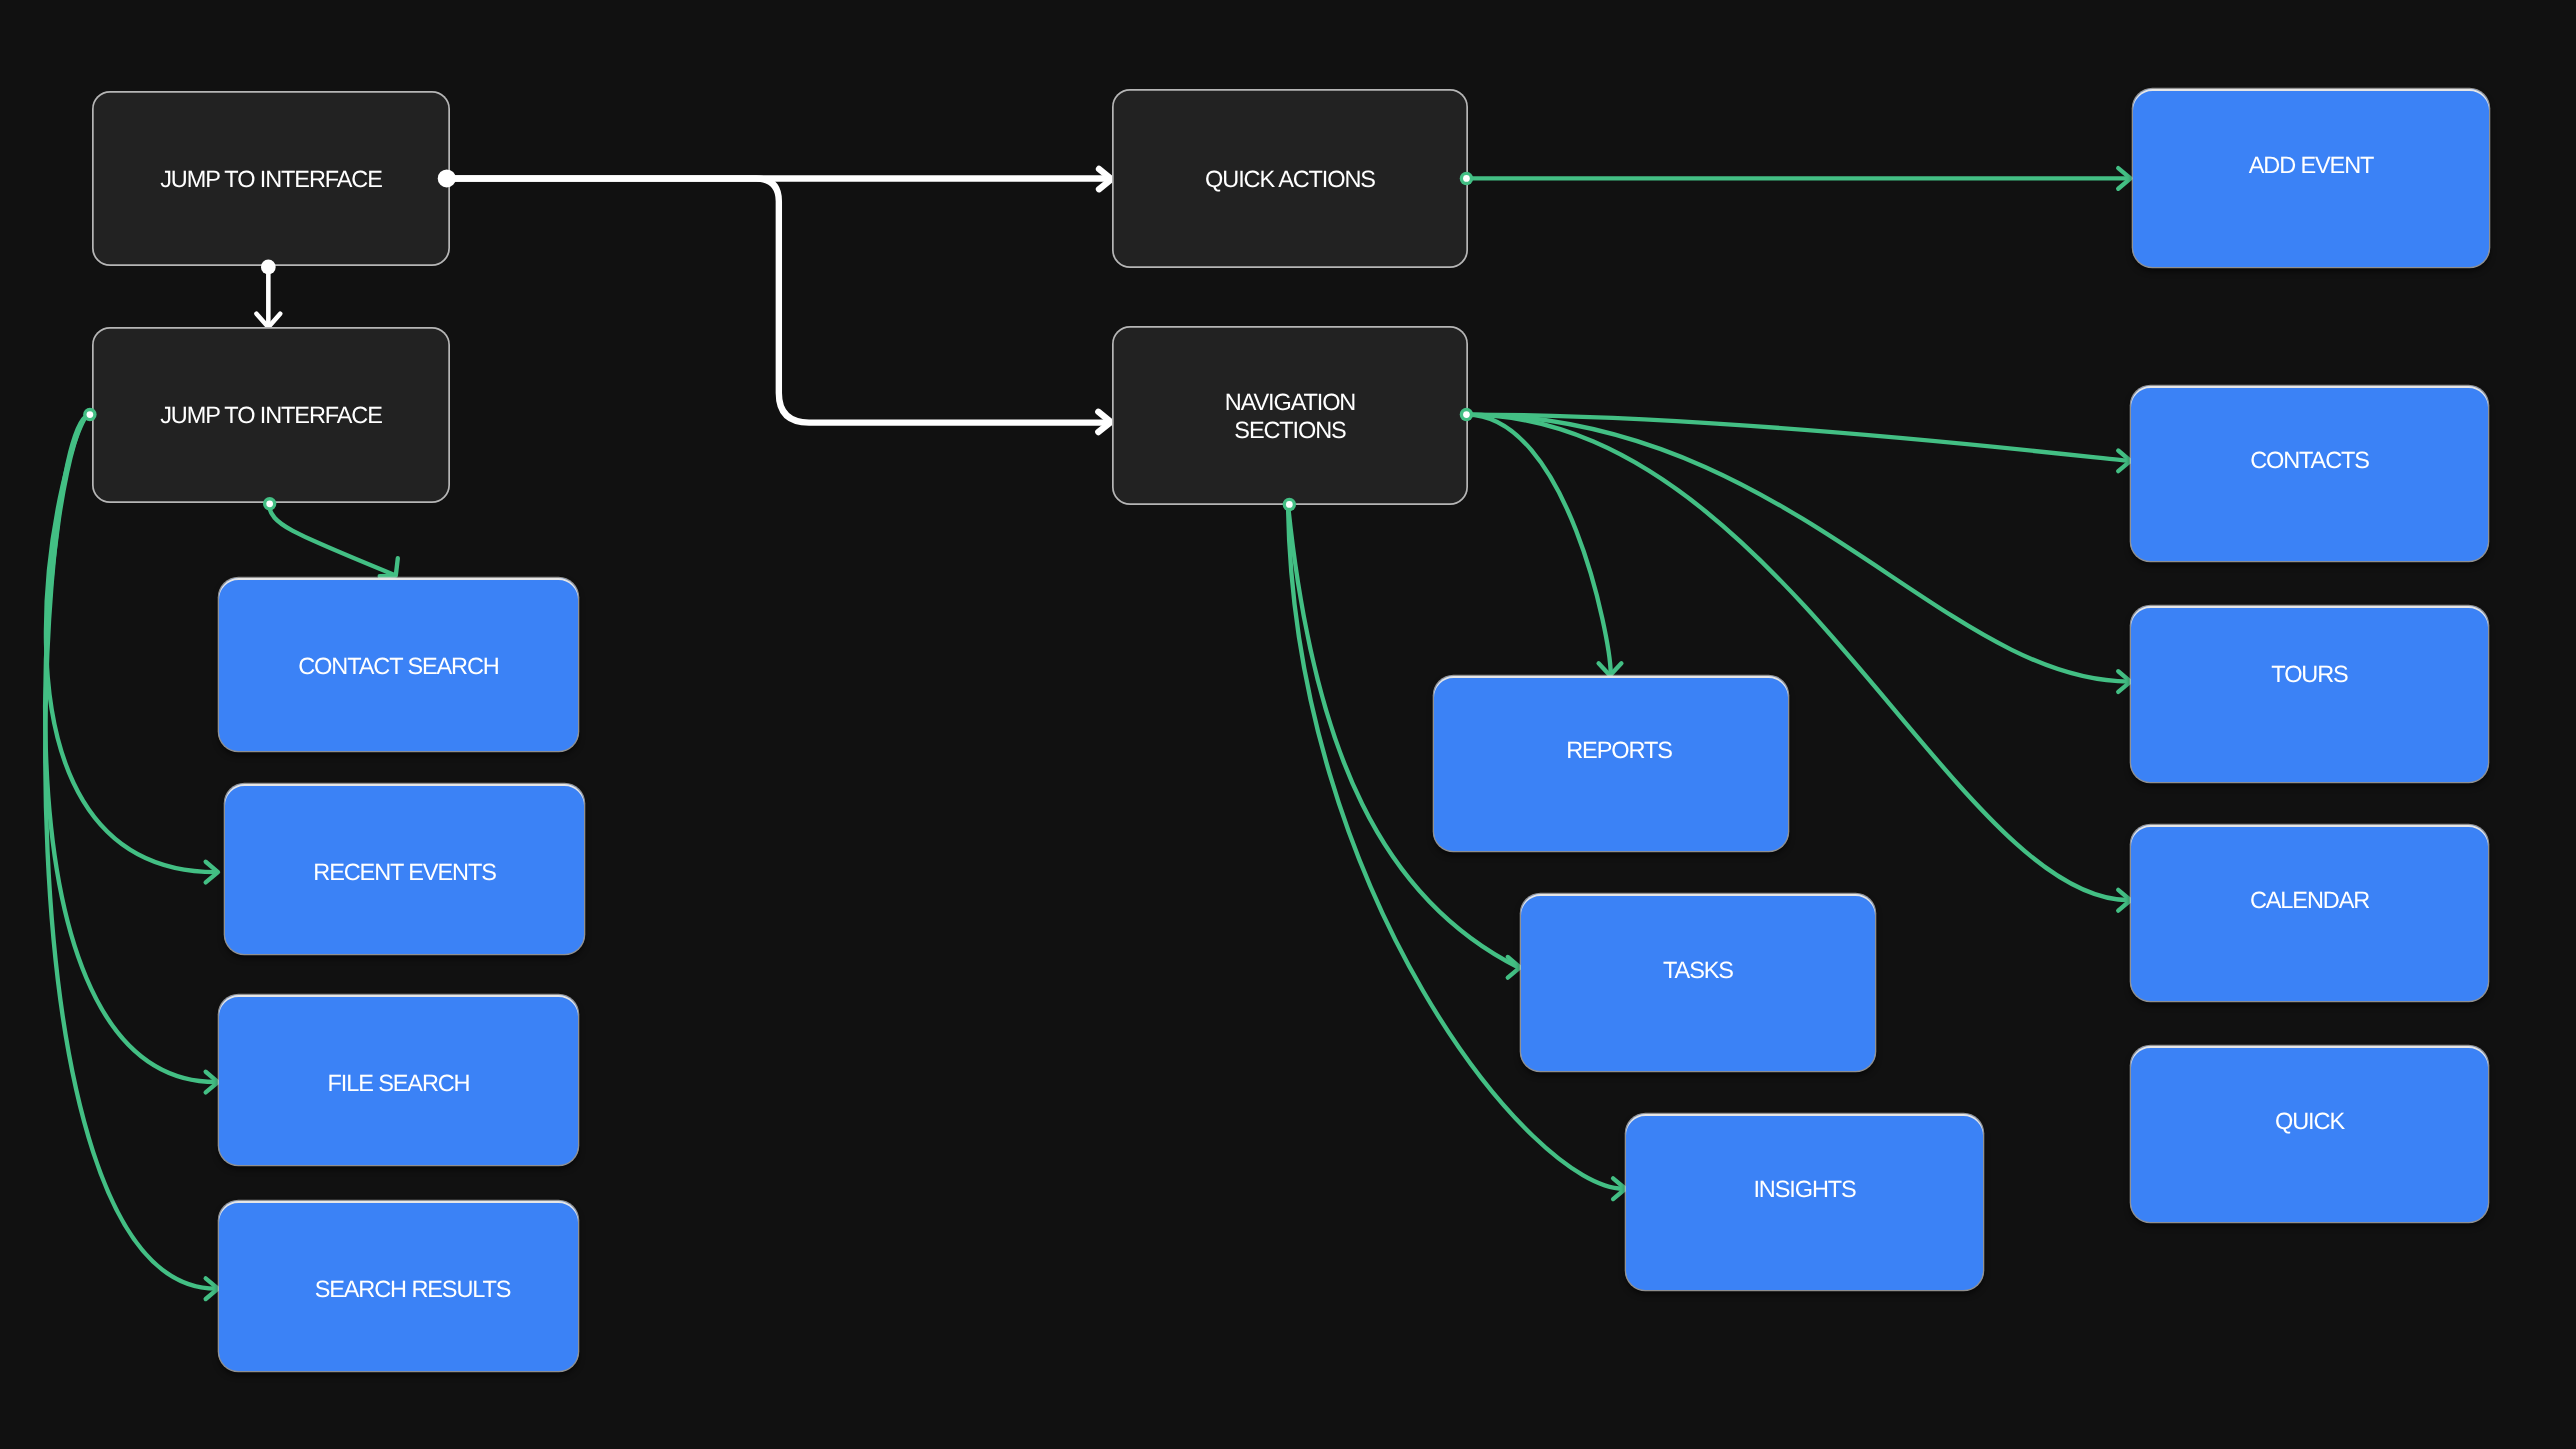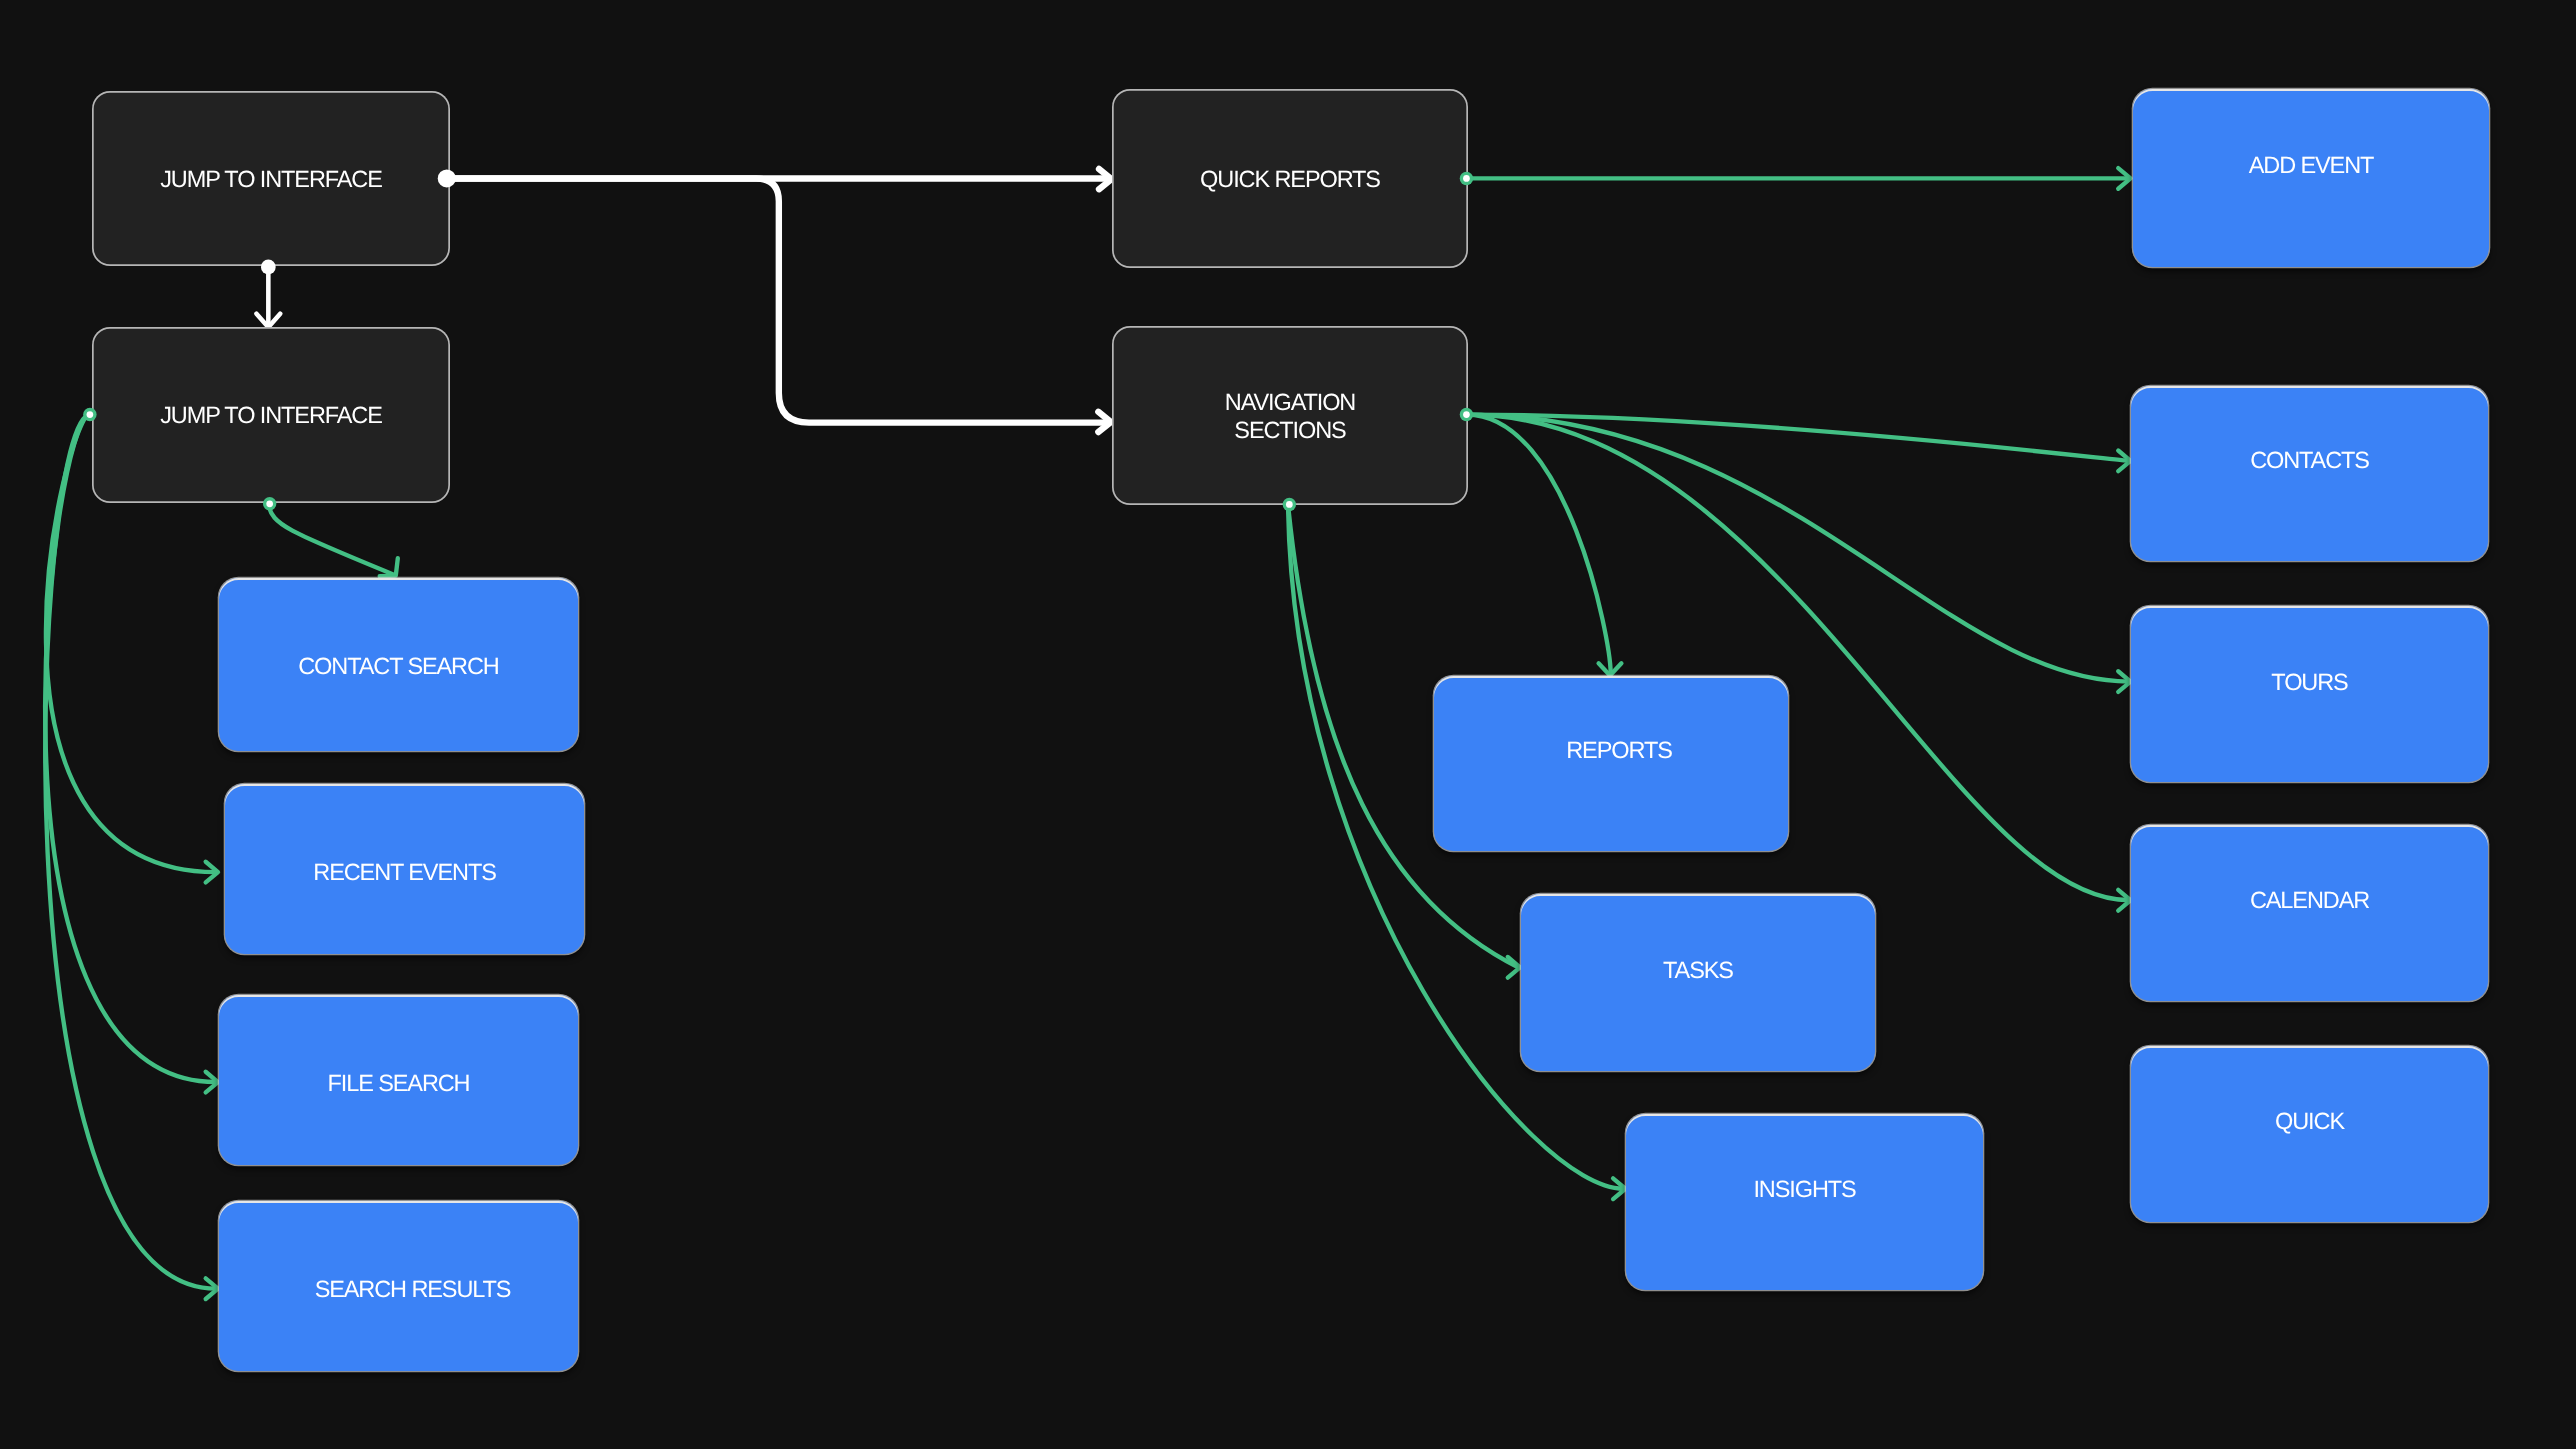--- a/index.html
+++ b/index.html
@@ -53,21 +53,21 @@
       <path d="M306.6,1936.4 L325,1921 L306.6,1905.6" fill="none" stroke="#43bf84" stroke-width="6.5" stroke-linecap="round" stroke-linejoin="round"></path>
     </svg>
   <div id="nodelayer">
       <div class="node dark" style="left: 92px; top: 91px; width: 358px; height: 175px;">
         <span class="lbl" style="top: 74px;">JUMP TO INTERFACE</span>
       </div>
       <div class="node dark" style="left: 92px; top: 327px; width: 358px; height: 176px;">
         <span class="lbl" style="top: 74px;">JUMP TO INTERFACE</span>
       </div>
       <div class="node dark" style="left: 1112px; top: 89px; width: 356px; height: 179px;">
-        <span class="lbl" style="top: 76px;">QUICK REPORTS</span>
+        <span class="lbl" style="top: 76px;">QUICK ACTIONS</span>
       </div>
       <div class="node dark" style="left: 1112px; top: 326px; width: 356px; height: 179px;">
         <span class="lbl" style="top: 62px;">NAVIGATION
 SECTIONS</span>
       </div>
       <div class="node grey" style="left: 219px; top: 578px; width: 359px; height: 173px;">
         <span class="lbl" style="top: 74px;">CONTACT SEARCH</span>
       </div>
       <div class="node grey" style="left: 203px; top: 784px; width: 359px; height: 170px; margin-left: 22px;">
         <span class="lbl" style="top: 74px;">RECENT EVENTS</span>
@@ -87,21 +87,21 @@
       <div class="node grey" style="left: 1626px; top: 1114px; width: 357px; height: 176px;">
         <span class="lbl" style="top: 61px;">INSIGHTS</span>
       </div>
       <div class="node grey" style="left: 2133px; top: 89px; width: 356px; height: 178px;">
         <span class="lbl" style="top: 62px;">ADD EVENT</span>
       </div>
       <div class="node grey" style="left: 2131px; top: 386px; width: 357px; height: 175px;">
         <span class="lbl" style="top: 60px;">CONTACTS</span>
       </div>
       <div class="node grey" style="left: 2131px; top: 606px; width: 357px; height: 176px;">
-        <span class="lbl" style="top: 62px; text-align: center;">TOURS</span>
+        <span class="lbl" style="top: 54px; text-align: center;">TOURS</span>
       </div>
       <div class="node grey" style="left: 2131px; top: 825px; width: 357px; height: 176px;">
         <span class="lbl" style="top: 61px;">CALENDAR</span>
       </div>
       <div class="node grey" style="left: 2131px; top: 1046px; width: 357px; height: 176px;">
         <span class="lbl" style="top: 61px;">QUICK</span>
       </div>
     </div>
   <svg id="dots" viewBox="0 0 3840 2160">
       <circle cx="666" cy="266" r="13.5" fill="#ffffff"></circle>

